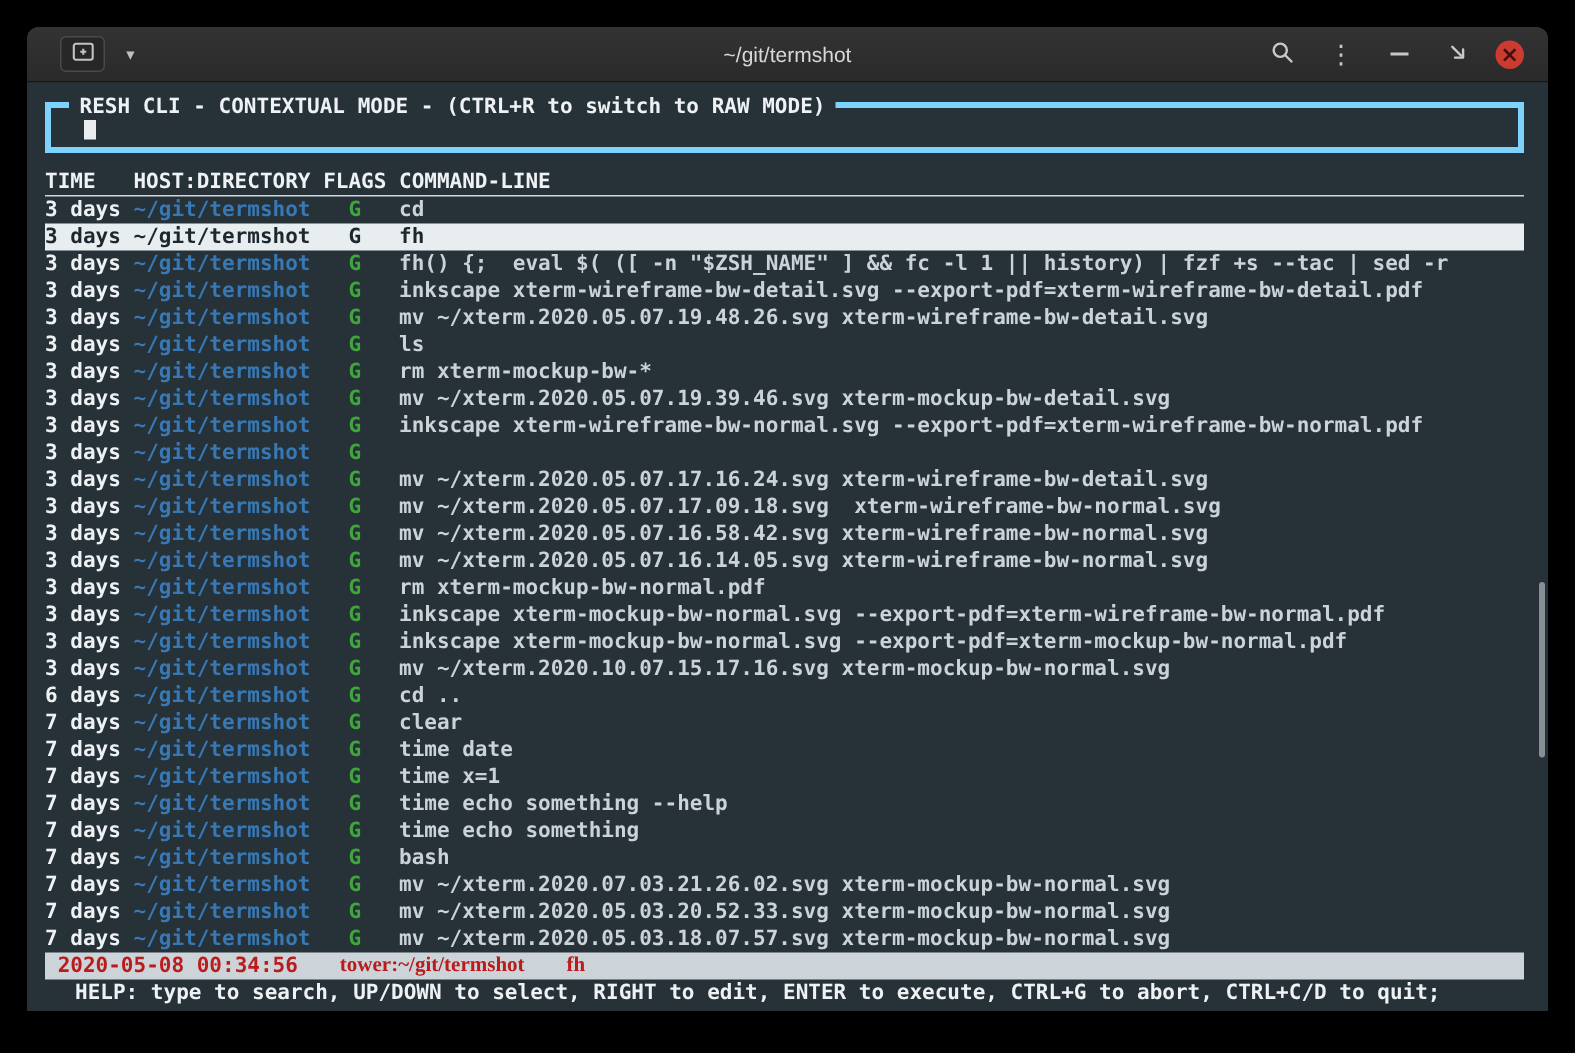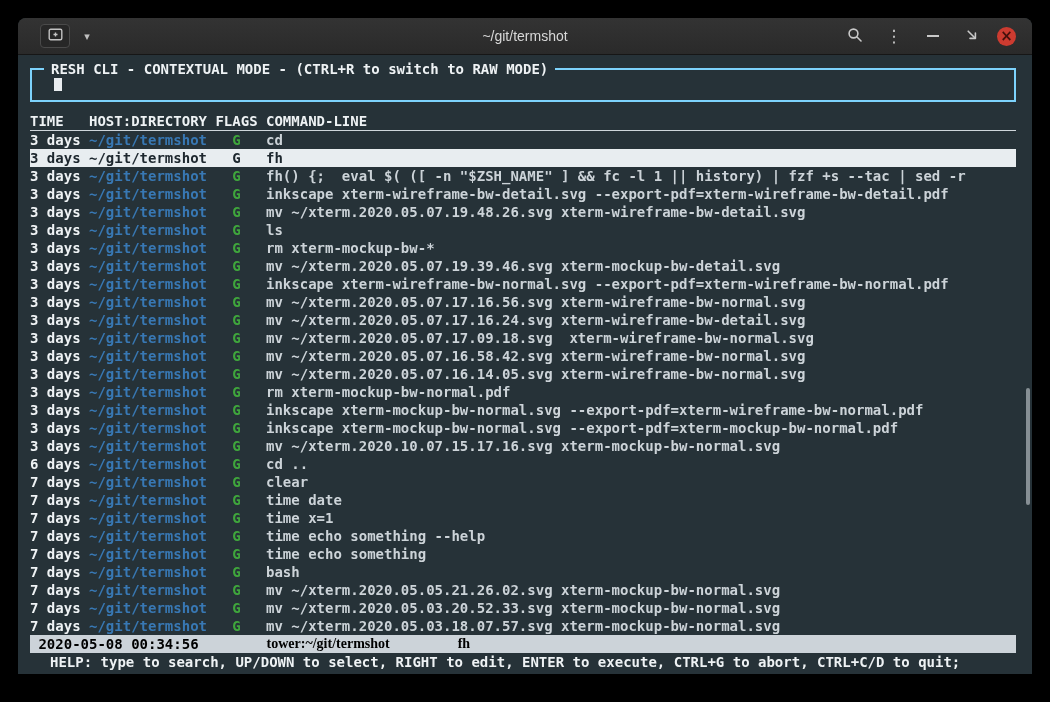--- a/index.html
+++ b/index.html
@@ -51,21 +51,21 @@
     position:relative; flex:1; overflow:hidden;
     background:var(--terminal-bg,#263238);
     padding:5px 12px 0;
     font-family:"DejaVu Sans Mono", monospace;
     font-weight:700; font-size:14px; line-height:18px;
     color:var(--text-dim,#ccd3d8);
   }
 
   .resh-box {
     position:relative; width:117ch; height:34px;
-    margin-top:8px; border:2px solid #7dd3fc; padding:5px 22px 0;
+    margin-top:8px; border:4px solid #7dd3fc; padding:5px 22px 0;
   }
   .box-title {
     position:absolute; top:-10px; left:12px; padding:0 7px;
     background:var(--terminal-bg,#263238); color:var(--text-bright,#eef2f4);
     white-space:pre;
   }
   .input-line { height:17px; }
   .cursor { display:inline-block; width:8px; height:16px; background:#e9edf0; vertical-align:top; }
 
   .hdr {
@@ -82,21 +82,21 @@
   .row .c-time  { color:var(--text-bright,#eef2f4); }
   .row .c-host  { color:var(--host-blue,#3878b4); }
   .row .c-flags { color:var(--flag-green,#3fa63c); }
   .row .c-cmd   { color:var(--text-dim,#ccd3d8); }
   .row.selected { background:var(--selection-bg,#e8edf0); }
   .row.selected .c-time, .row.selected .c-host,
   .row.selected .c-flags, .row.selected .c-cmd { color:#1d272e; }
 
   .statusbar {
     display:flex; width:117ch; height:18px; padding-left:1ch;
-    background:var(--status-bg,#ccd3d9); color:#000000; white-space:pre;gap:40px;
+    background:var(--status-bg,#ccd3d9); color:#b91c1c; white-space:pre;
   }
   .statusbar span { white-space:pre; }
   .gap4 { margin-left:4ch;font-family:Liberation Serif, serif; }
 
   .helpline { width:117ch; height:18px; color:var(--text-bright,#eef2f4); white-space:pre; overflow:hidden;padding-left:20px; }
 
   .scroll-thumb {
     position:absolute; right:2px; top:333px; width:4px; height:117px;
     background:rgba(230,235,240,.5); border-radius:2px;
   }
@@ -231,21 +231,20 @@
     <span class="c-time">3 days</span>
     <span class="c-host">~/git/termshot</span>
     <span class="c-flags">G</span>
     <span class="c-cmd">inkscape xterm-wireframe-bw-normal.svg --export-pdf=xterm-wireframe-bw-normal.pdf</span>
   </div>
 
   <div class="row">
     <span class="c-time">3 days</span>
     <span class="c-host">~/git/termshot</span>
     <span class="c-flags">G</span>
-    <span class="c-cmd">mv ~/xterm.2020.05.07.17.16.56.svg xterm-wireframe-bw-normal.svg</span>
   </div>
 
   <div class="row">
     <span class="c-time">3 days</span>
     <span class="c-host">~/git/termshot</span>
     <span class="c-flags">G</span>
     <span class="c-cmd">mv ~/xterm.2020.05.07.17.16.24.svg xterm-wireframe-bw-detail.svg</span>
   </div>
 
   <div class="row">
@@ -343,21 +342,21 @@
     <span class="c-time">7 days</span>
     <span class="c-host">~/git/termshot</span>
     <span class="c-flags">G</span>
     <span class="c-cmd">bash</span>
   </div>
 
   <div class="row">
     <span class="c-time">7 days</span>
     <span class="c-host">~/git/termshot</span>
     <span class="c-flags">G</span>
-    <span class="c-cmd">mv ~/xterm.2020.05.05.21.26.02.svg xterm-mockup-bw-normal.svg</span>
+    <span class="c-cmd">mv ~/xterm.2020.07.03.21.26.02.svg xterm-mockup-bw-normal.svg</span>
   </div>
 
   <div class="row">
     <span class="c-time">7 days</span>
     <span class="c-host">~/git/termshot</span>
     <span class="c-flags">G</span>
     <span class="c-cmd">mv ~/xterm.2020.05.03.20.52.33.svg xterm-mockup-bw-normal.svg</span>
   </div>
 
   <div class="row">

